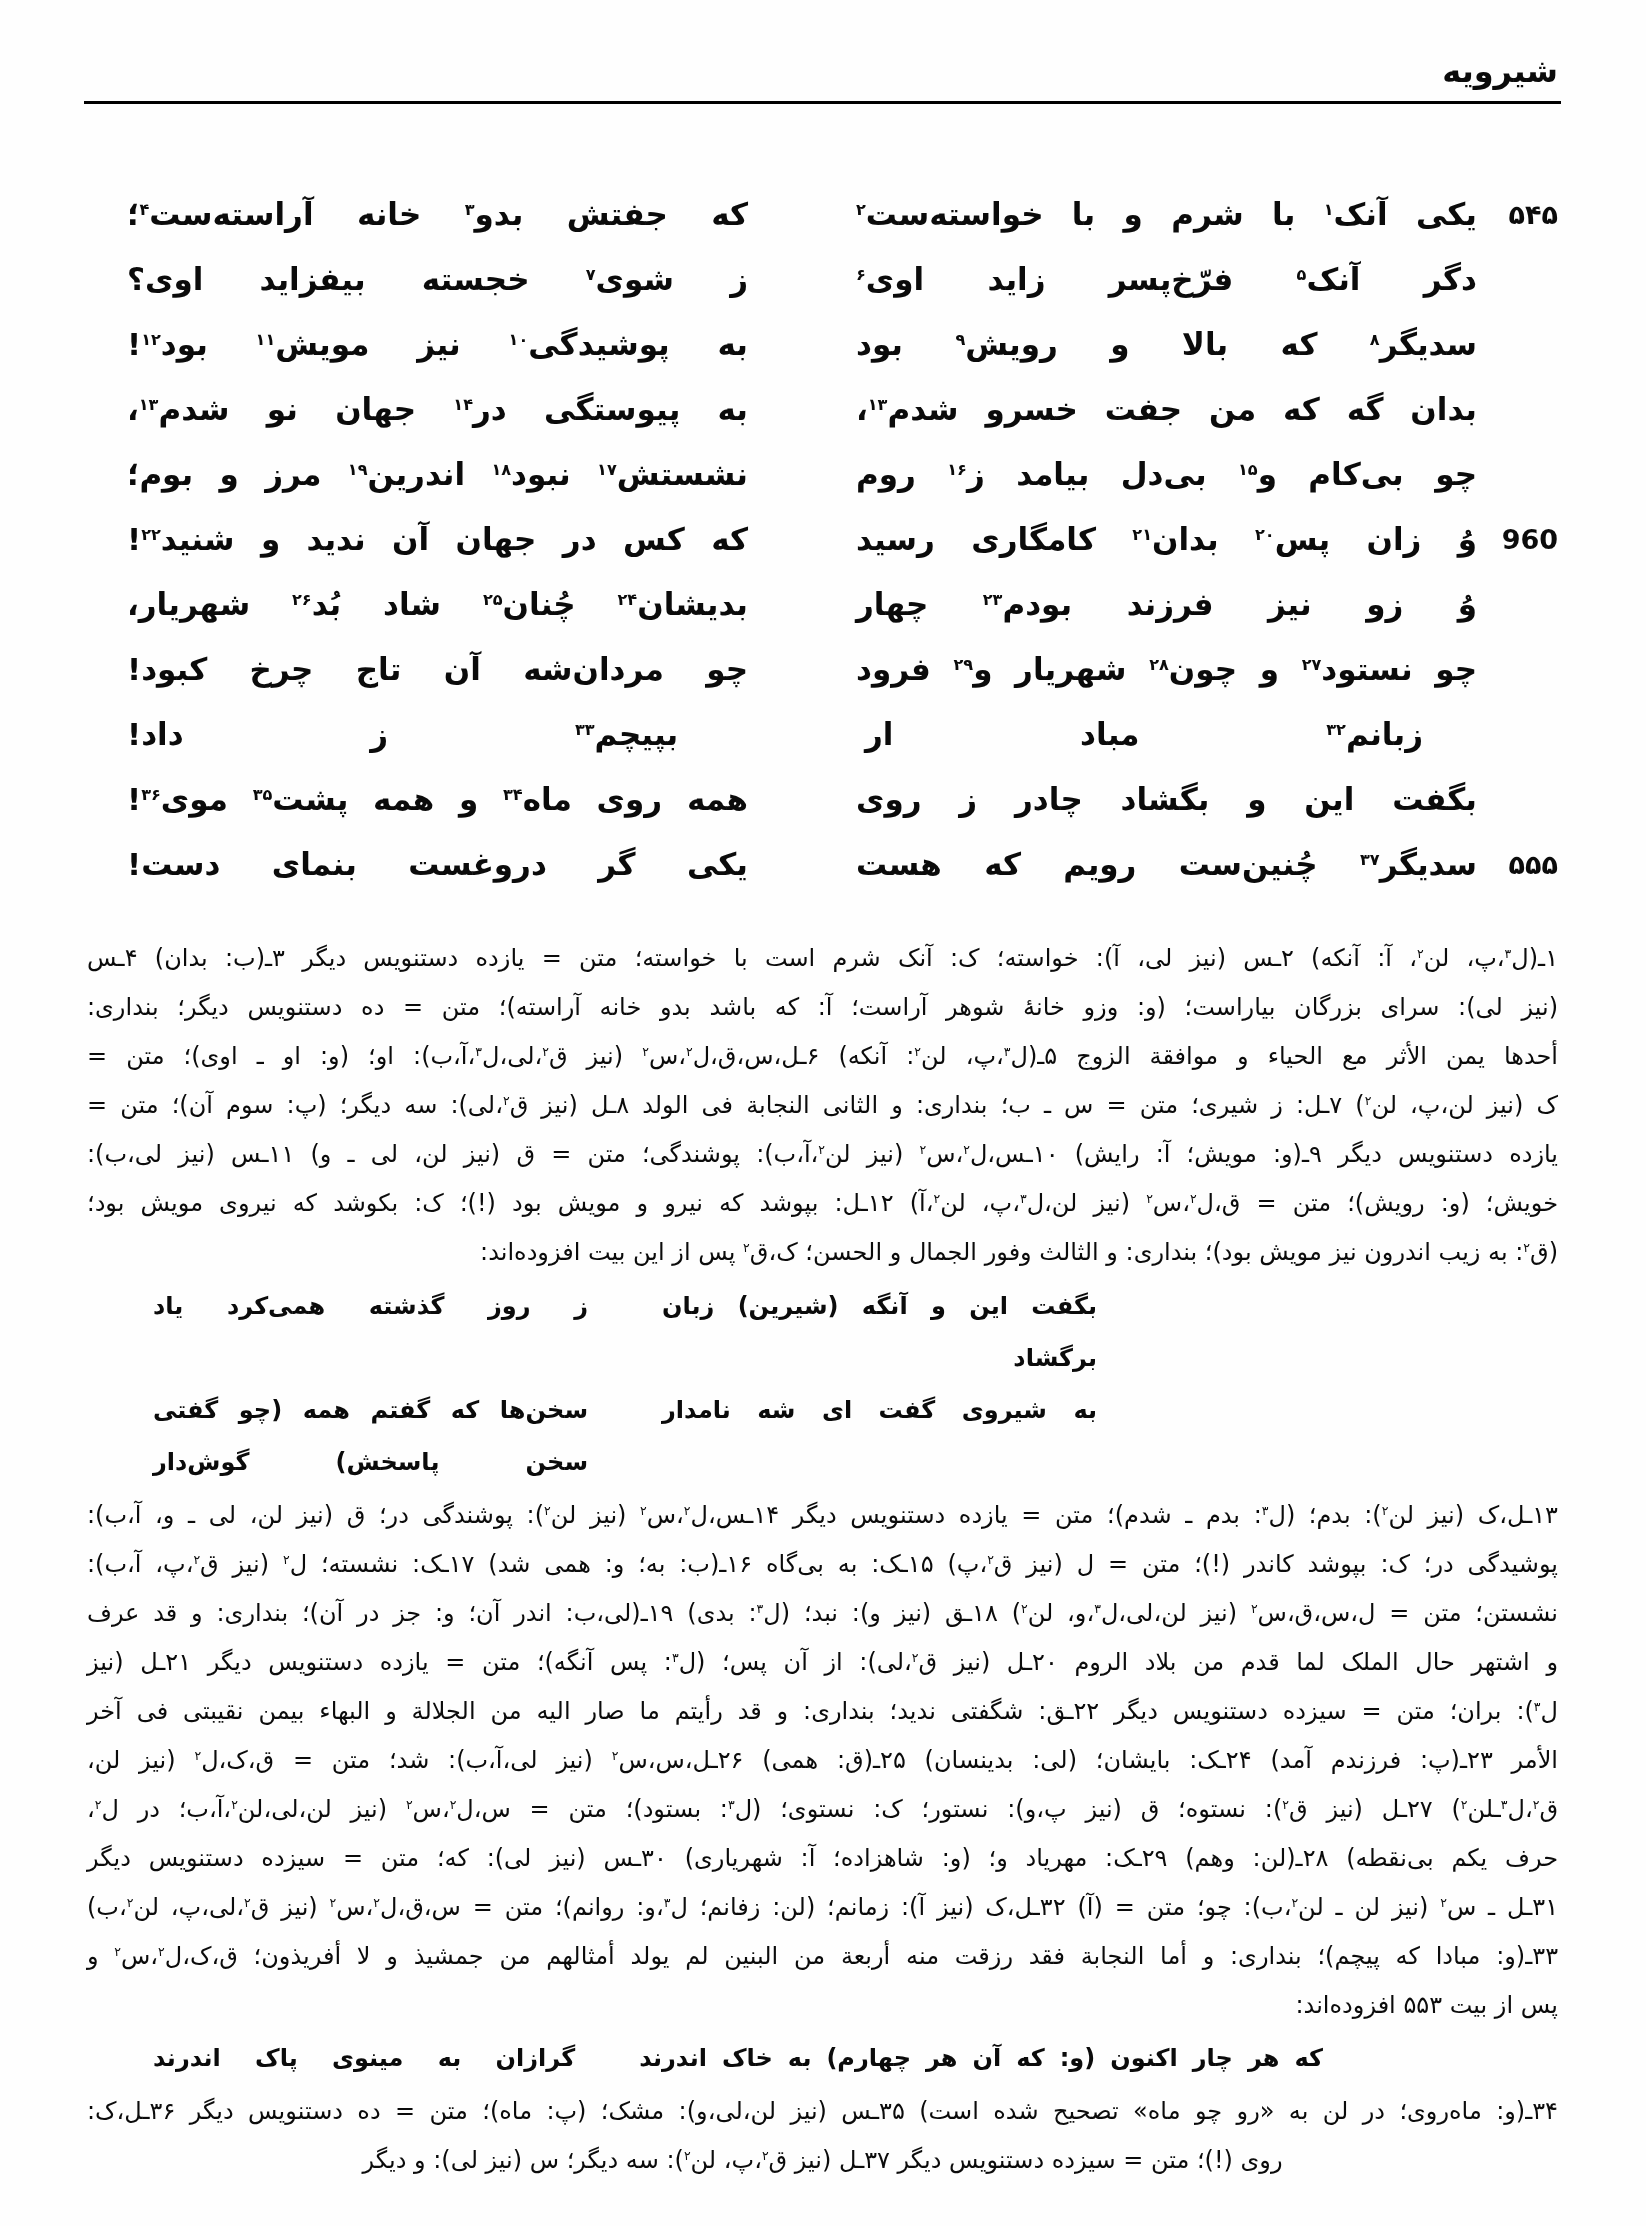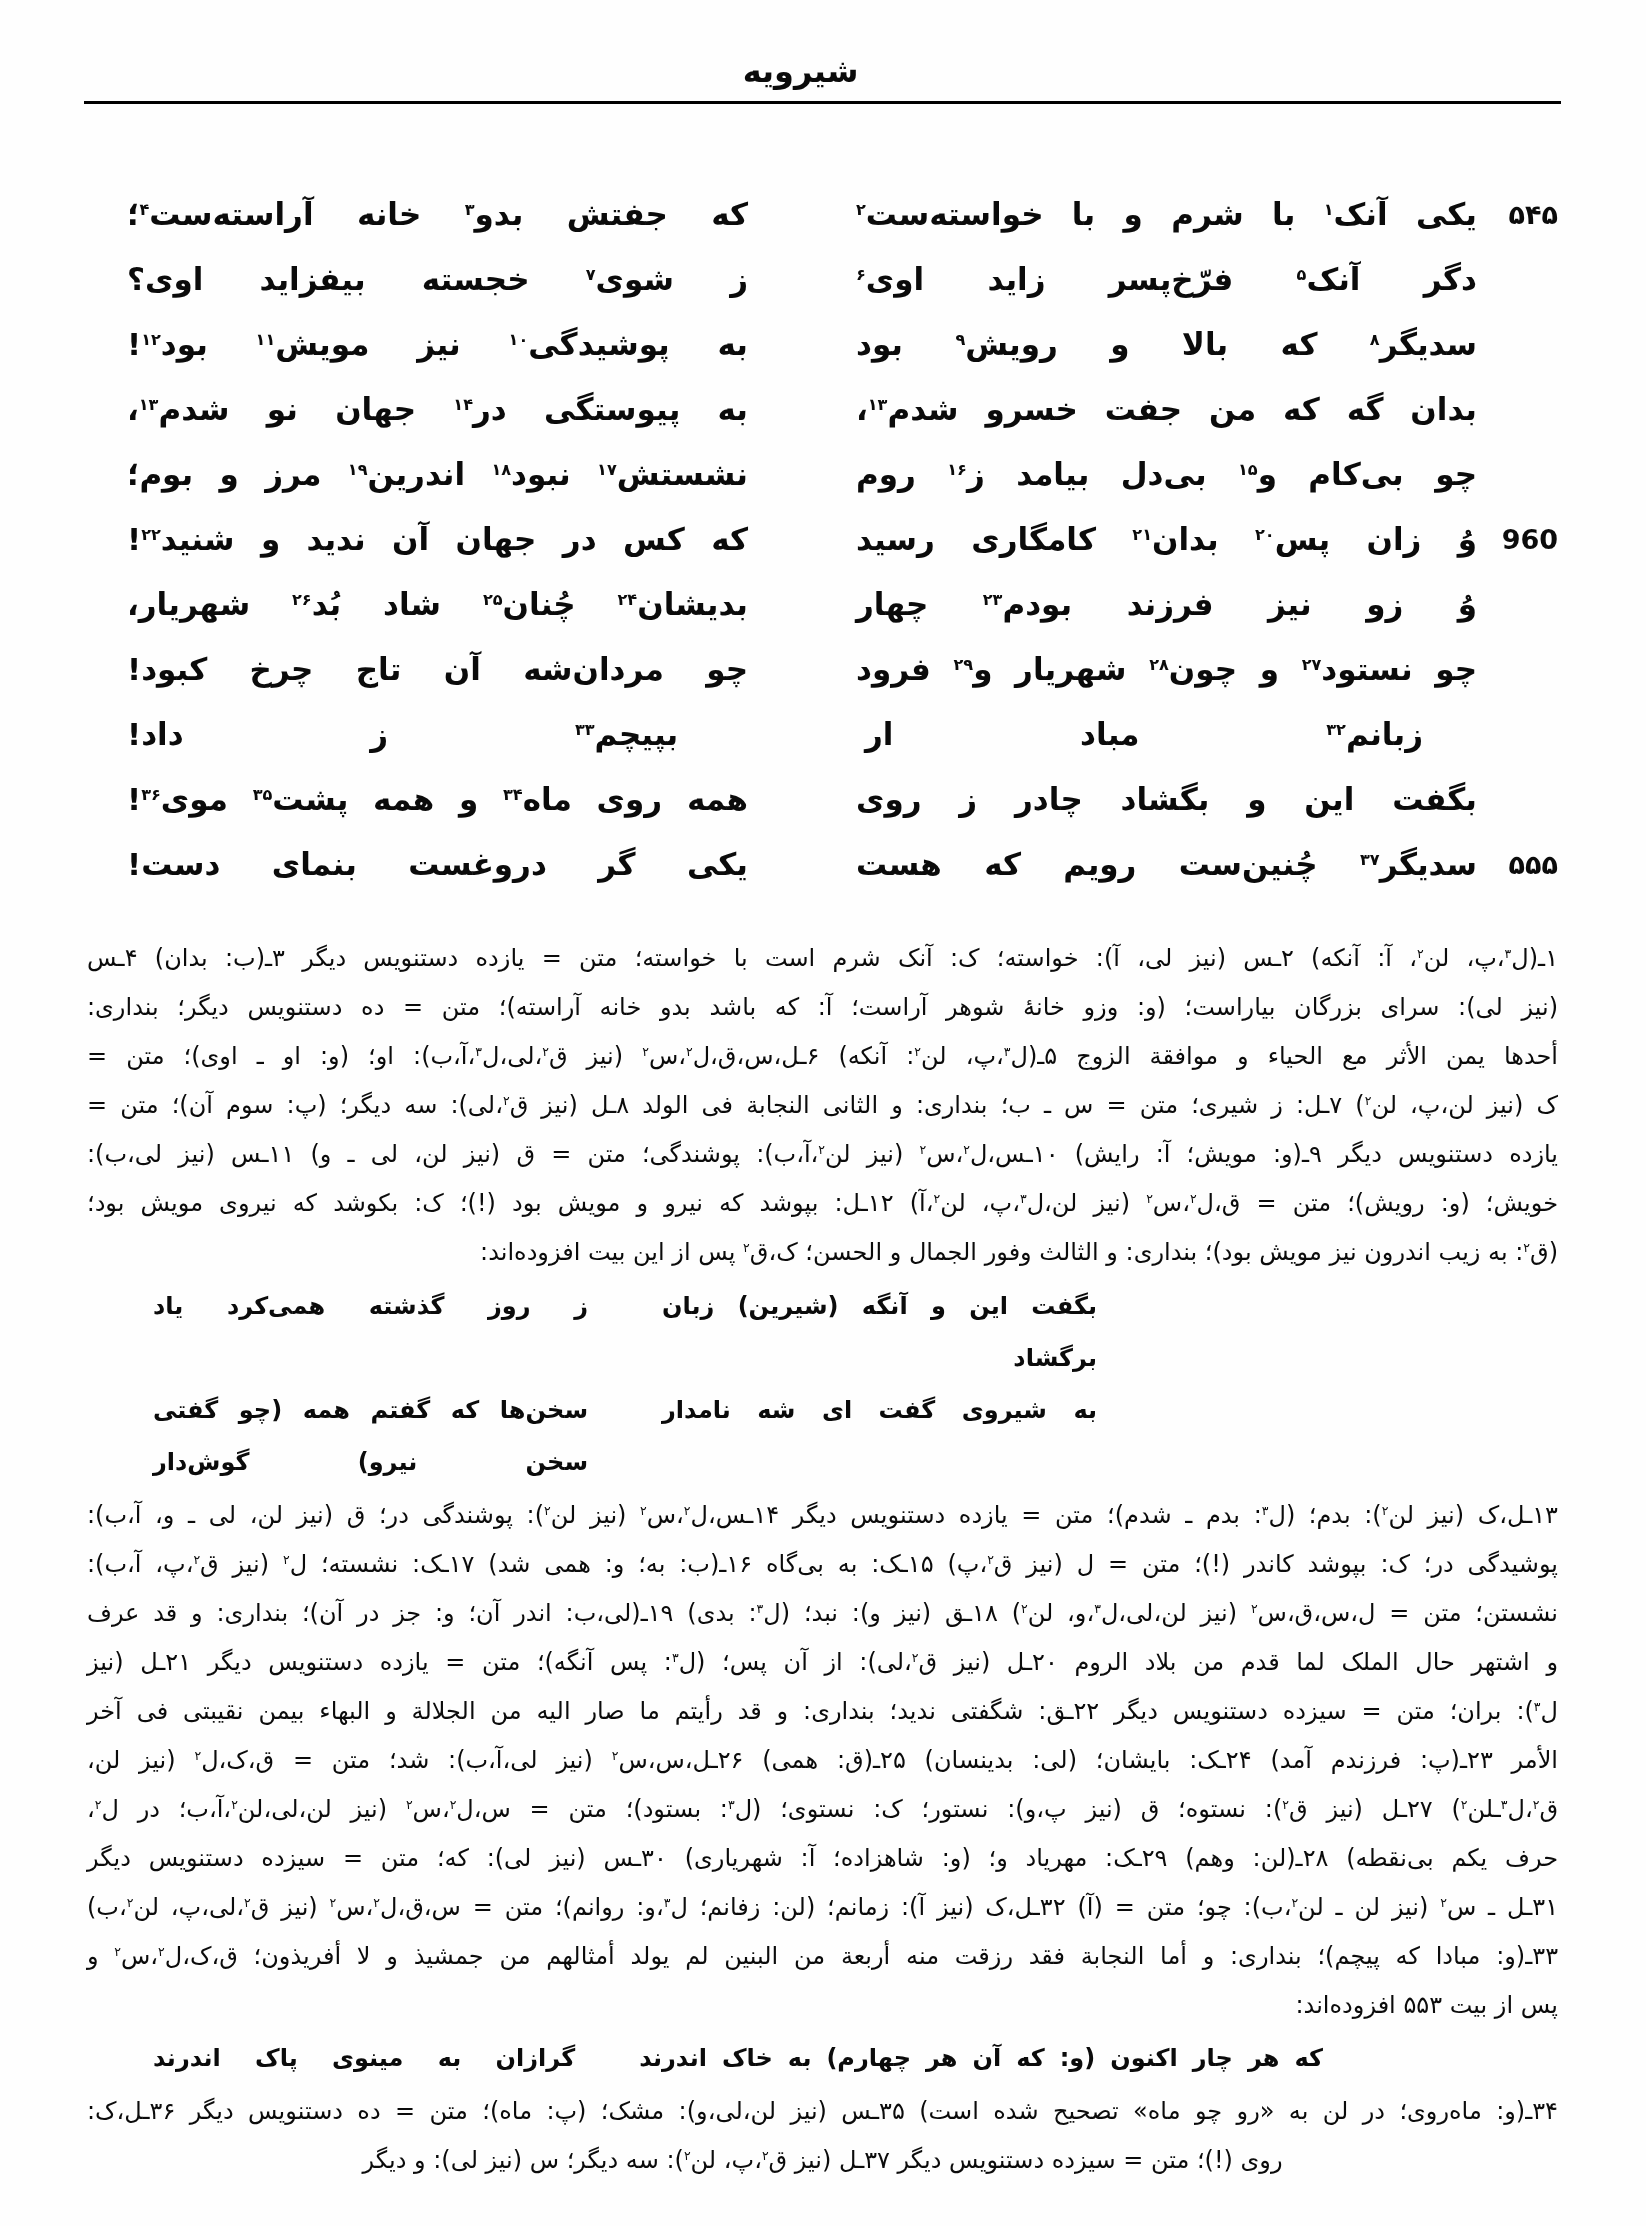--- a/index.html
+++ b/index.html
@@ -2,21 +2,21 @@
 <html lang="fa" dir="rtl" style="font-size:14.8px"><head>
 <meta charset="utf-8">
 <style>
   html,body{margin:0;padding:0;background:#fff;}
   .page{
     position:relative;width:1647px;height:2226px;overflow:hidden;
     background:#fefefe;color:#0b0b0b;direction:rtl;
     font-family:"DejaVu Sans", sans-serif;
   }
   
-  .pagehead{padding:52px 88px 11px 44px;text-align:center;}
+  .pagehead{padding:52px 88px 11px 44px;text-align:right;}
   .head-title{font-size:32px;font-weight:bold;letter-spacing:0;}
   .head-rule{margin:0 85px;border-top:3.7px solid #000;height:0;}
   
   .poem{margin:78px 88px 0 88px;font-size:31px;font-weight:bold;}
   .verse-row{display:flex;height:65px;}
   .vnum{flex:0 0 81px;line-height:65px;font-size:27px;text-align:right;}
   .hemi{flex:1 1 0;line-height:65px;text-align:justify;text-align-last:justify;margin-left:40px;}
   .hemi.r{margin-left:54px;}
   .hemi.l{margin-right:54px;}
   sup{font-size:0.52em;line-height:0;vertical-align:0.65em;}
@@ -115,21 +115,21 @@
         <div class="fline">خویش؛ (و: رویش)؛ متن = ق،ل<sup>۲</sup>،س<sup>۲</sup> (نیز لن،ل<sup>۳</sup>،پ، لن<sup>۲</sup>،آ)  ۱۲ـل: بپوشد که نیرو و مویش بود (!)؛ ک: بکوشد که نیروی مویش بود؛</div>
         <div class="fline">(ق<sup>۲</sup>: به زیب اندرون نیز مویش بود)؛ بنداری: و الثالث وفور الجمال و الحسن؛ ک،ق<sup>۲</sup> پس از این بیت افزوده‌اند:</div>
       </div>
     <div class="qblock" id="quote1">
         <div class="qrow">
           <span class="qh r">بگفت این و آنگه (شیرین) زبان برگشاد</span>
           <span class="qh l">ز روز گذشته همی‌کرد یاد</span>
         </div>
         <div class="qrow">
           <span class="qh r">به شیروی گفت ای شه نامدار</span>
-          <span class="qh l">سخن‌ها که گفتم همه (چو گفتی سخن نیرو) گوش‌دار</span>
+          <span class="qh l">سخن‌ها که گفتم همه (چو گفتی سخن پاسخش) گوش‌دار</span>
         </div>
       </div>
     <div class="para" id="para2">
         <div class="fline">۱۳ـل،ک (نیز لن<sup>۲</sup>): بدم؛ (ل<sup>۳</sup>: بدم ـ شدم)؛ متن = یازده دستنویس دیگر  ۱۴ـس،ل<sup>۲</sup>،س<sup>۲</sup> (نیز لن<sup>۲</sup>): پوشندگی در؛ ق (نیز لن، لی ـ و، آ،ب):</div>
         <div class="fline">پوشیدگی در؛ ک: بپوشد کاندر (!)؛ متن = ل (نیز ق<sup>۲</sup>،پ)  ۱۵ـک: به بی‌گاه  ۱۶ـ(ب: به؛ و: همی شد)  ۱۷ـک: نشسته؛ ل<sup>۲</sup> (نیز ق<sup>۲</sup>،پ، آ،ب):</div>
         <div class="fline">نشستن؛ متن = ل،س،ق،س<sup>۲</sup> (نیز لن،لی،ل<sup>۳</sup>،و، لن<sup>۲</sup>)  ۱۸ـق (نیز و): نبد؛ (ل<sup>۳</sup>: بدی)  ۱۹ـ(لی،ب: اندر آن؛ و: جز در آن)؛ بنداری: و قد عرف</div>
         <div class="fline">و اشتهر حال الملک لما قدم من بلاد الروم  ۲۰ـل (نیز ق<sup>۲</sup>،لی): از آن پس؛ (ل<sup>۳</sup>: پس آنگه)؛ متن = یازده دستنویس دیگر  ۲۱ـل (نیز</div>
         <div class="fline">ل<sup>۳</sup>): بران؛ متن = سیزده دستنویس دیگر  ۲۲ـق: شگفتی ندید؛ بنداری: و قد رأیتم ما صار الیه من الجلالة و البهاء بیمن نقیبتی فی آخر</div>
         <div class="fline">الأمر  ۲۳ـ(پ: فرزندم آمد)  ۲۴ـک: بایشان؛ (لی: بدینسان)  ۲۵ـ(ق: همی)  ۲۶ـل،س،س<sup>۲</sup> (نیز لی،آ،ب): شد؛ متن = ق،ک،ل<sup>۲</sup> (نیز لن،</div>
         <div class="fline">ق<sup>۲</sup>،ل<sup>۳</sup>ـلن<sup>۲</sup>)  ۲۷ـل (نیز ق<sup>۲</sup>): نستوه؛ ق (نیز پ،و): نستور؛ ک: نستوی؛ (ل<sup>۳</sup>: بستود)؛ متن = س،ل<sup>۲</sup>،س<sup>۲</sup> (نیز لن،لی،لن<sup>۲</sup>،آ،ب؛ در ل<sup>۲</sup>،</div>

